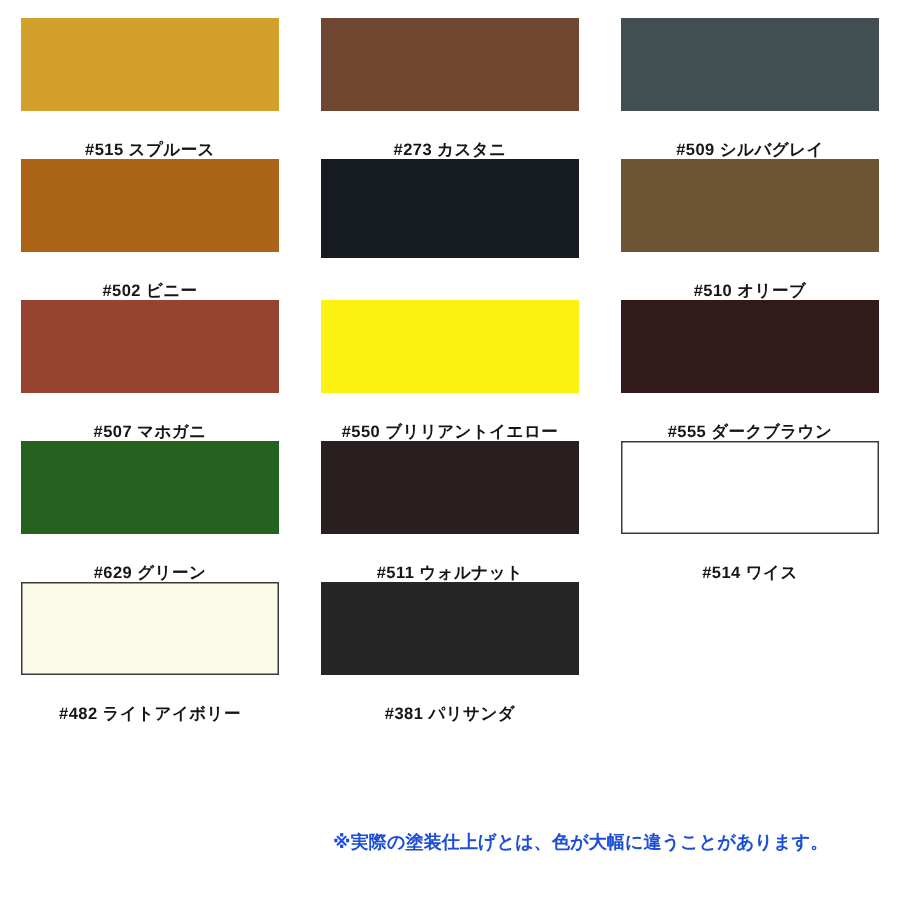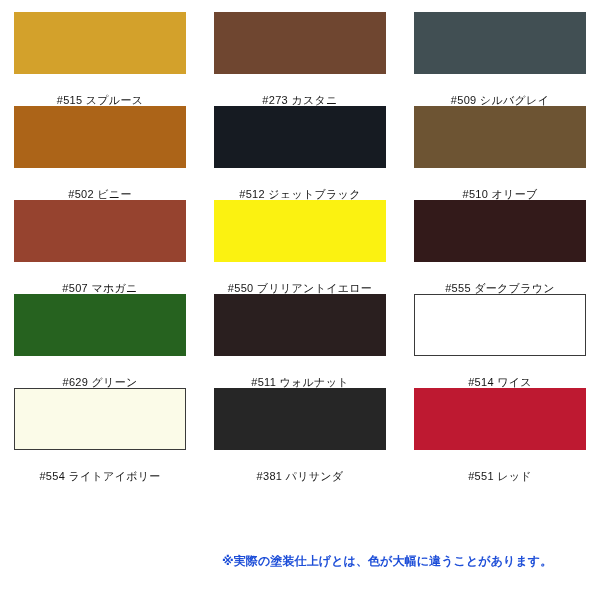--- a/index.html
+++ b/index.html
@@ -37,21 +37,21 @@
     width: 172px;
     height: 66px;
     box-sizing: border-box;
   }
   .swatch-chip.bordered {
     border: 1px solid #3a3a3a;
   }
   .swatch-label {
     margin-top: 20px;
     font-size: 11px;
-    font-weight: normal;
+    font-weight: bold;
     letter-spacing: 0.3px;
     line-height: 1.1;
     white-space: nowrap;
     color: #151515;
     text-align: right;
   }
   .footer-note {
     position: absolute;
     left: 222px;
     top: 552px;
@@ -83,21 +83,20 @@
       <div class="swatch-cell">
         <div class="swatch-chip" style="background: rgb(65, 79, 83);"></div>
         <div class="swatch-label">#509  シルバグレイ</div>
       </div>
       <div class="swatch-cell">
         <div class="swatch-chip" style="background: rgb(172, 100, 24);"></div>
         <div class="swatch-label">#502  ビニー</div>
       </div>
       <div class="swatch-cell">
         <div class="swatch-chip" style="background: rgb(22, 27, 34);"></div>
-        <div class="swatch-label">#512  ジェットブラック</div>
       </div>
       <div class="swatch-cell">
         <div class="swatch-chip" style="background: rgb(109, 84, 51);"></div>
         <div class="swatch-label">#510  オリーブ</div>
       </div>
       <div class="swatch-cell">
         <div class="swatch-chip" style="background: rgb(150, 67, 47);"></div>
         <div class="swatch-label">#507  マホガニ</div>
       </div>
       <div class="swatch-cell">
@@ -115,29 +114,25 @@
       <div class="swatch-cell">
         <div class="swatch-chip" style="background: rgb(42, 31, 31);"></div>
         <div class="swatch-label">#511  ウォルナット</div>
       </div>
       <div class="swatch-cell">
         <div class="swatch-chip bordered" style="background: rgb(255, 255, 255);"></div>
         <div class="swatch-label">#514  ワイス</div>
       </div>
       <div class="swatch-cell">
         <div class="swatch-chip bordered" style="background: rgb(251, 251, 232);"></div>
-        <div class="swatch-label">#554  ライトアイボリー</div>
+        <div class="swatch-label">#482  ライトアイボリー</div>
       </div>
       <div class="swatch-cell">
         <div class="swatch-chip" style="background: rgb(38, 38, 38);"></div>
         <div class="swatch-label">#381  パリサンダ</div>
-      </div>
-      <div class="swatch-cell">
-        <div class="swatch-chip" style="background: rgb(190, 25, 49);"></div>
-        <div class="swatch-label">#551  レッド</div>
       </div>
     </div>
 
   <div class="footer-note">
     <div class="footer-line">※実際の塗装仕上げとは、色が大幅に違うことがあります。</div>
   </div>
 
 </div>
 
 </body></html>

